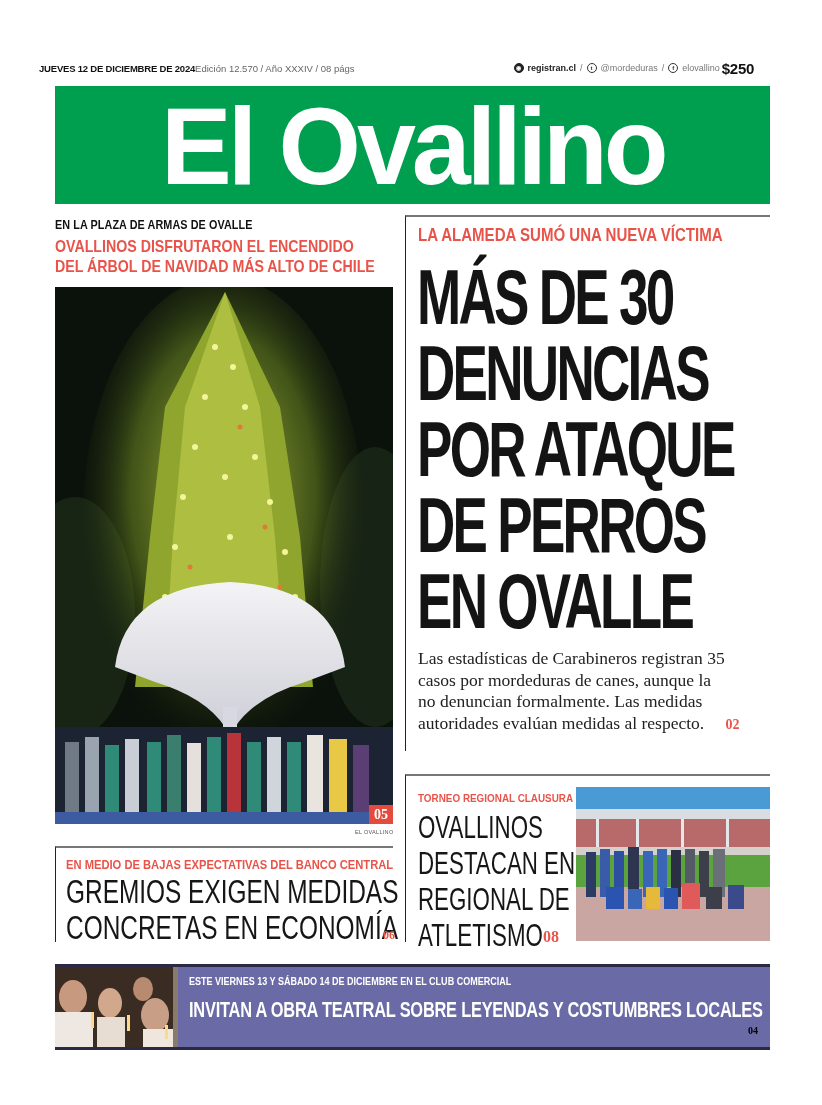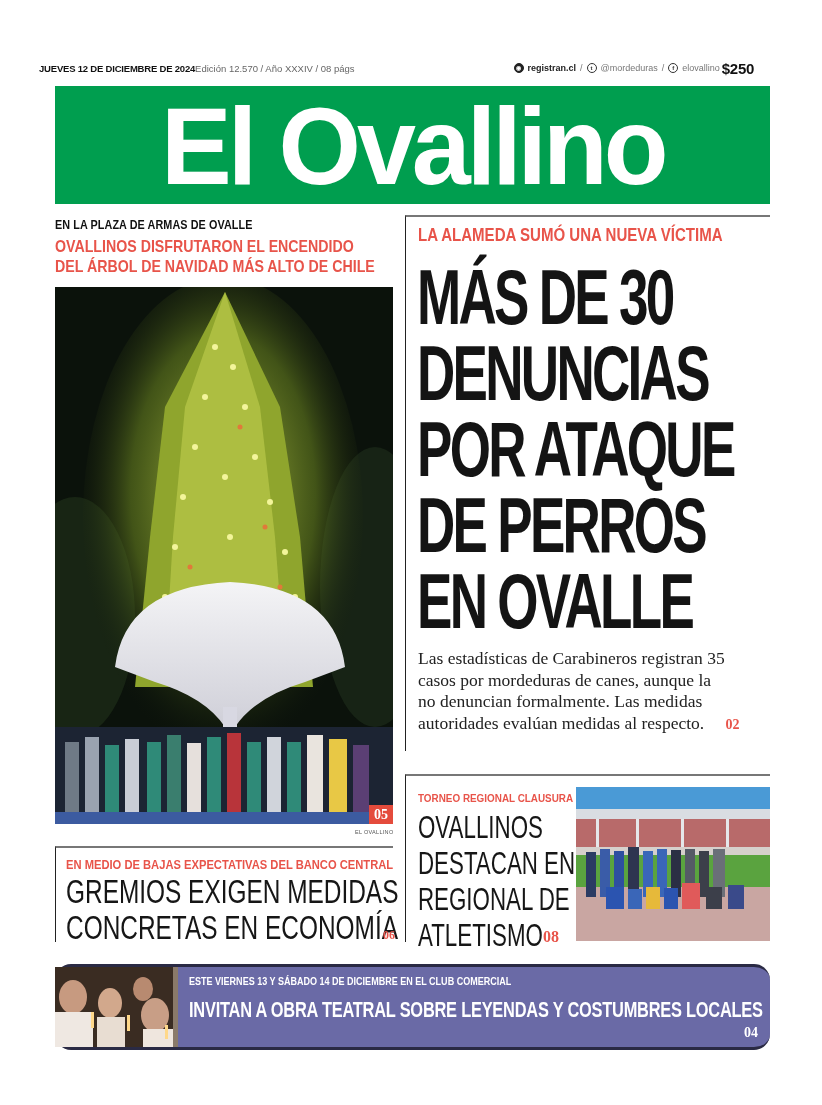--- a/index.html
+++ b/index.html
@@ -33,25 +33,25 @@
   
   .box { border-left: 1.5px solid #222; border-top: 2px solid #777; }
 
   .main-head { font-family: "Liberation Sans", sans-serif; font-weight: 700; color: #141414; font-size: 78px; line-height: 76px; letter-spacing: -4px; transform: scaleX(0.68); transform-origin: left top; white-space: nowrap; }
   .lead { font-family: "Liberation Serif", serif; font-size: 17.5px; line-height: 21.5px; color: #222; }
   .pg { font-family: "Liberation Serif", serif; color: #e8544a; font-weight: 700; font-size: 14px; }
 
   .cond-head { font-family: "Liberation Sans", sans-serif; color: #161616; font-weight: 400; transform-origin: left top; white-space: nowrap; }
 
   
-  .promo { left: 55px; top: 964px; width: 715px; height: 86px; background: #6a6aa6; border-top: 3px solid #2a2a44; border-bottom: 3px solid #2a2a44; border-radius: 16px; }
+  .promo { left: 55px; top: 964px; width: 715px; height: 86px; background: #6a6aa6; border-top: 3px solid #2a2a44; border-bottom: 3px solid #2a2a44; }
   .promo-photo { position: absolute; left: 0; top: 0; width: 123px; height: 80px; overflow: hidden; background: #2b231c; }
   .promo-kicker { position: absolute; left: 134px; top: 8px; color: #fff; font-weight: 700; font-size: 11px; transform: scaleX(0.82); transform-origin: left; white-space: nowrap; }
   .promo-head { position: absolute; left: 134px; top: 30px; color: #fff; font-weight: 700; font-size: 22px; transform: scaleX(0.745); transform-origin: left; white-space: nowrap; letter-spacing: -0.3px; }
-  .promo-pg { position: absolute; right: 12px; top: 58px; color: #ffffff; font-family: "Liberation Serif", serif; font-size: 14px; font-weight: 700; }
+  .promo-pg { position: absolute; right: 12px; top: 58px; color: #000000; font-family: "Liberation Serif", serif; font-size: 10px; font-weight: 700; }
 </style>
 </head>
 <body>
 
 <div class="abs topbar">
   <span class="date">JUEVES 12 DE DICIEMBRE DE 2024</span>
   <span class="edition">Edición 12.570 / Año XXXIV / 08 págs</span>
   <div class="social">
     <span class="ic globe">◉</span>
     <span class="site">registran.cl</span>

